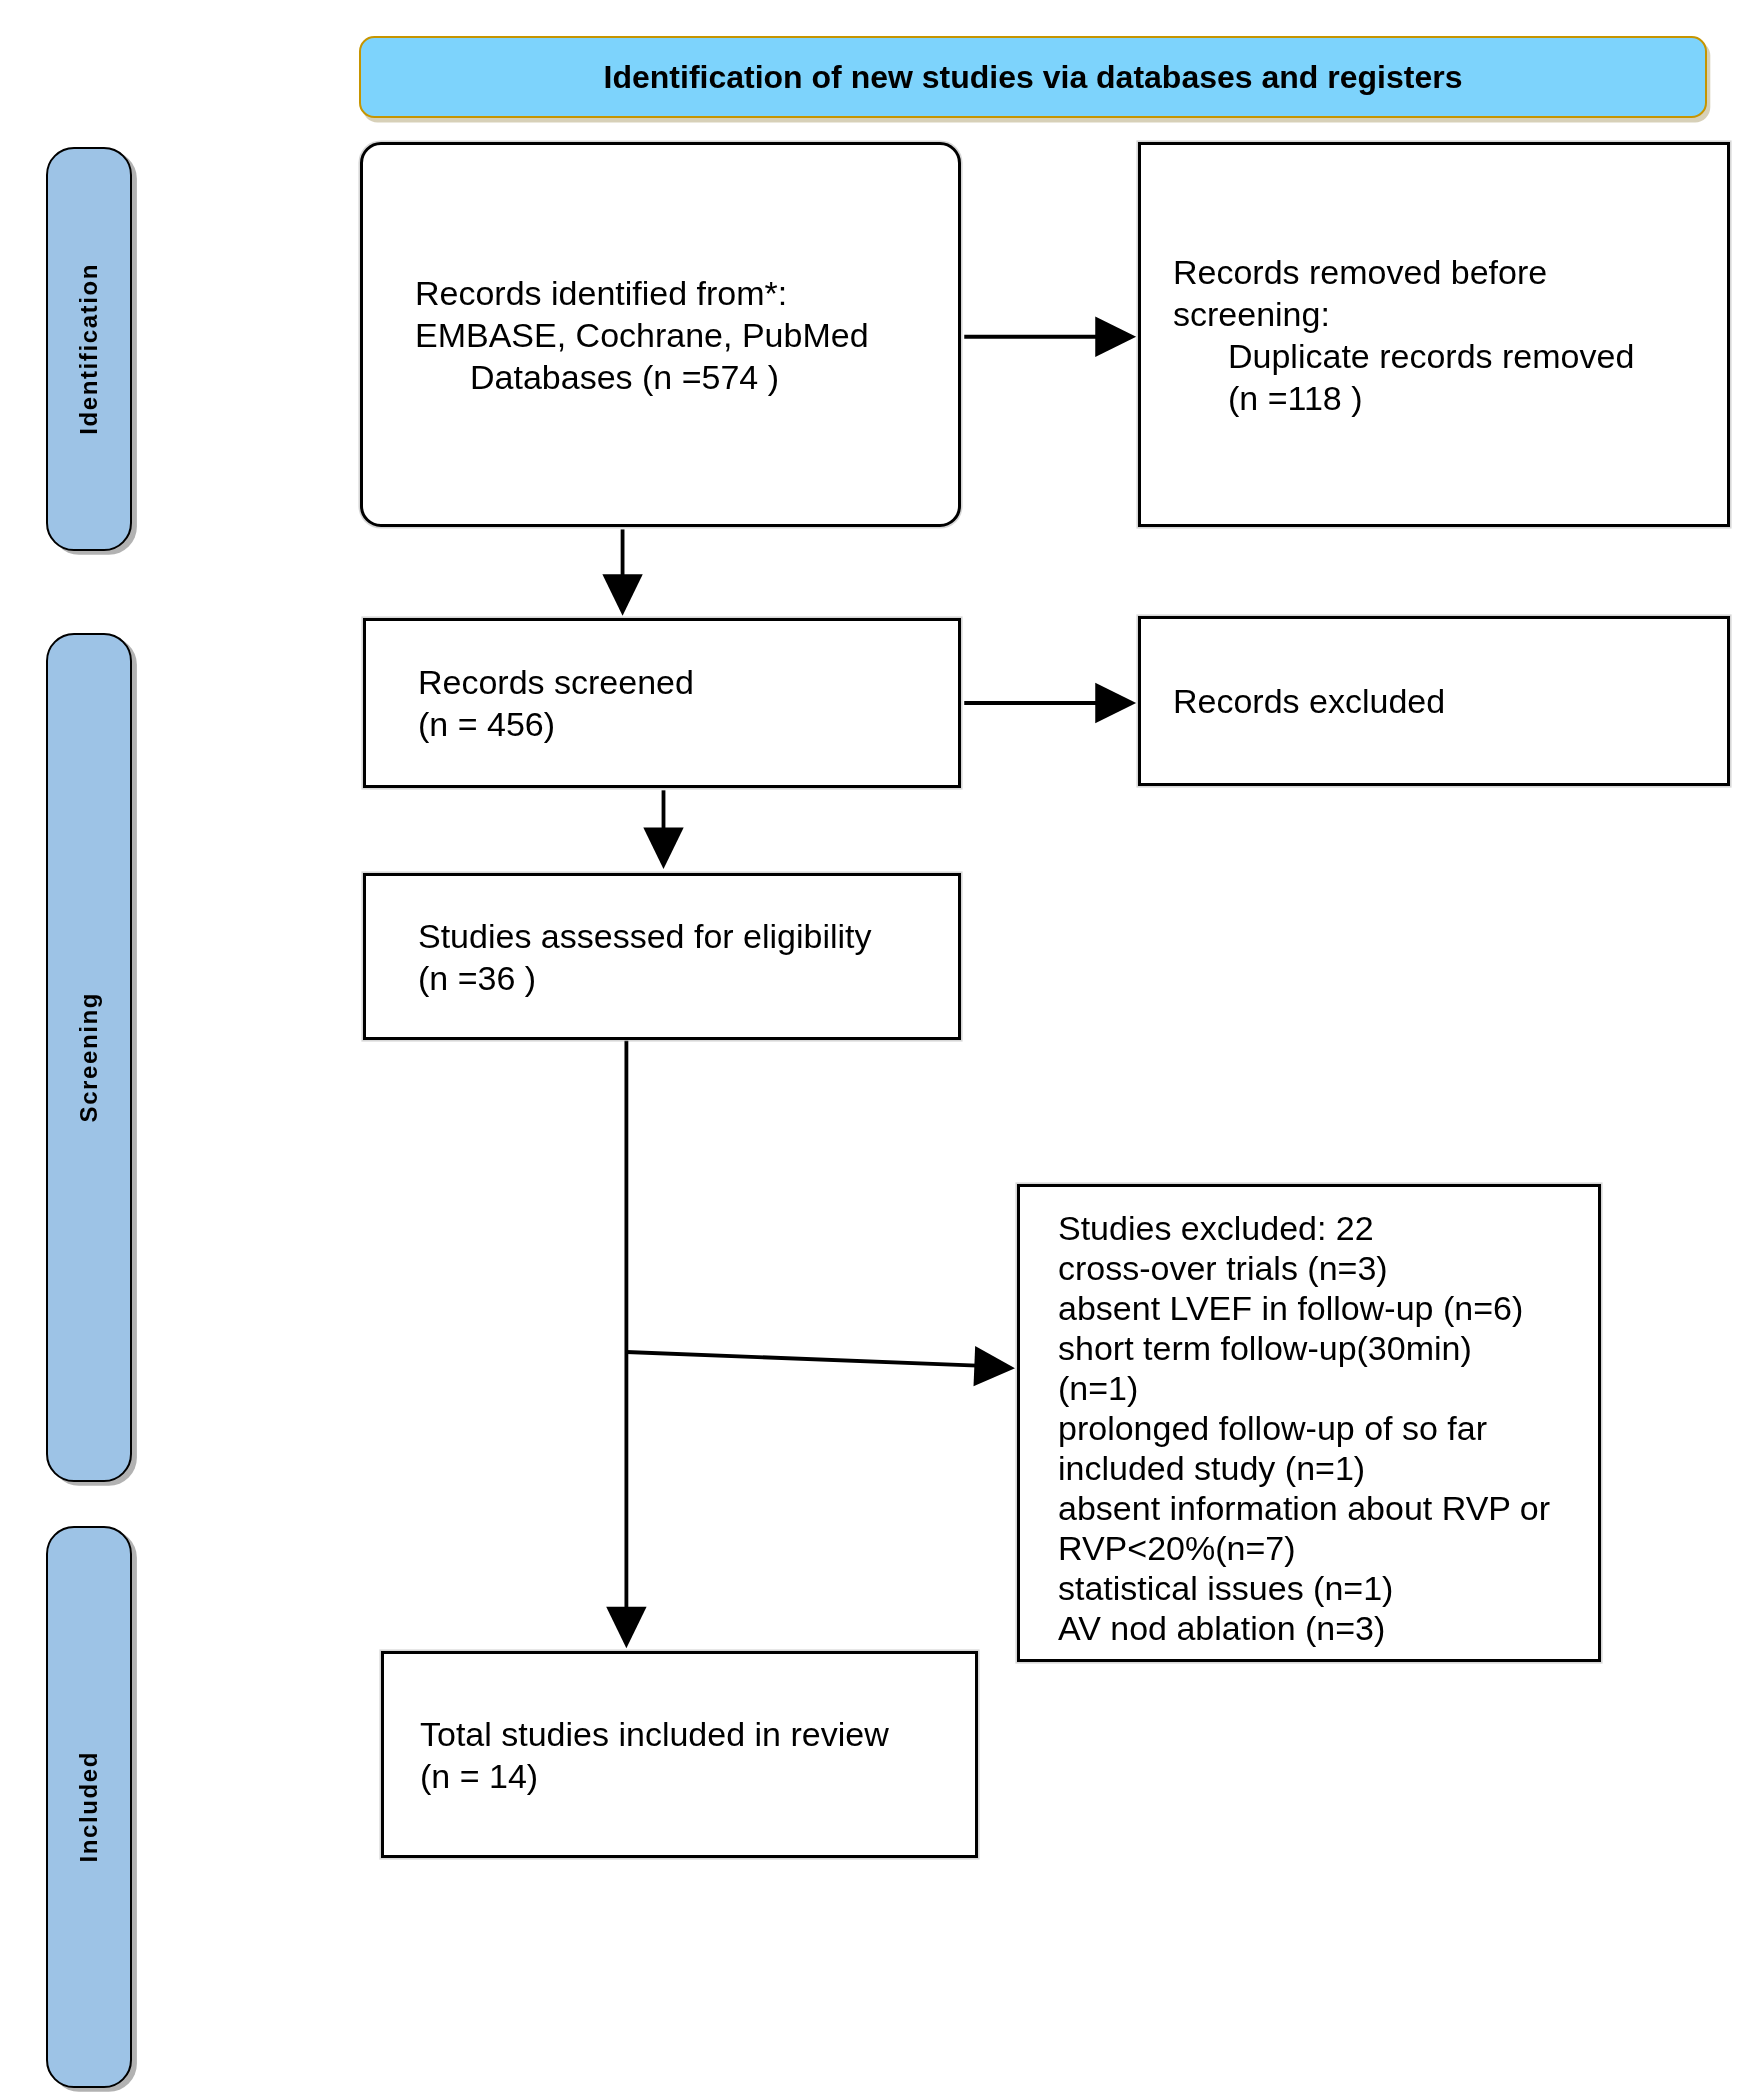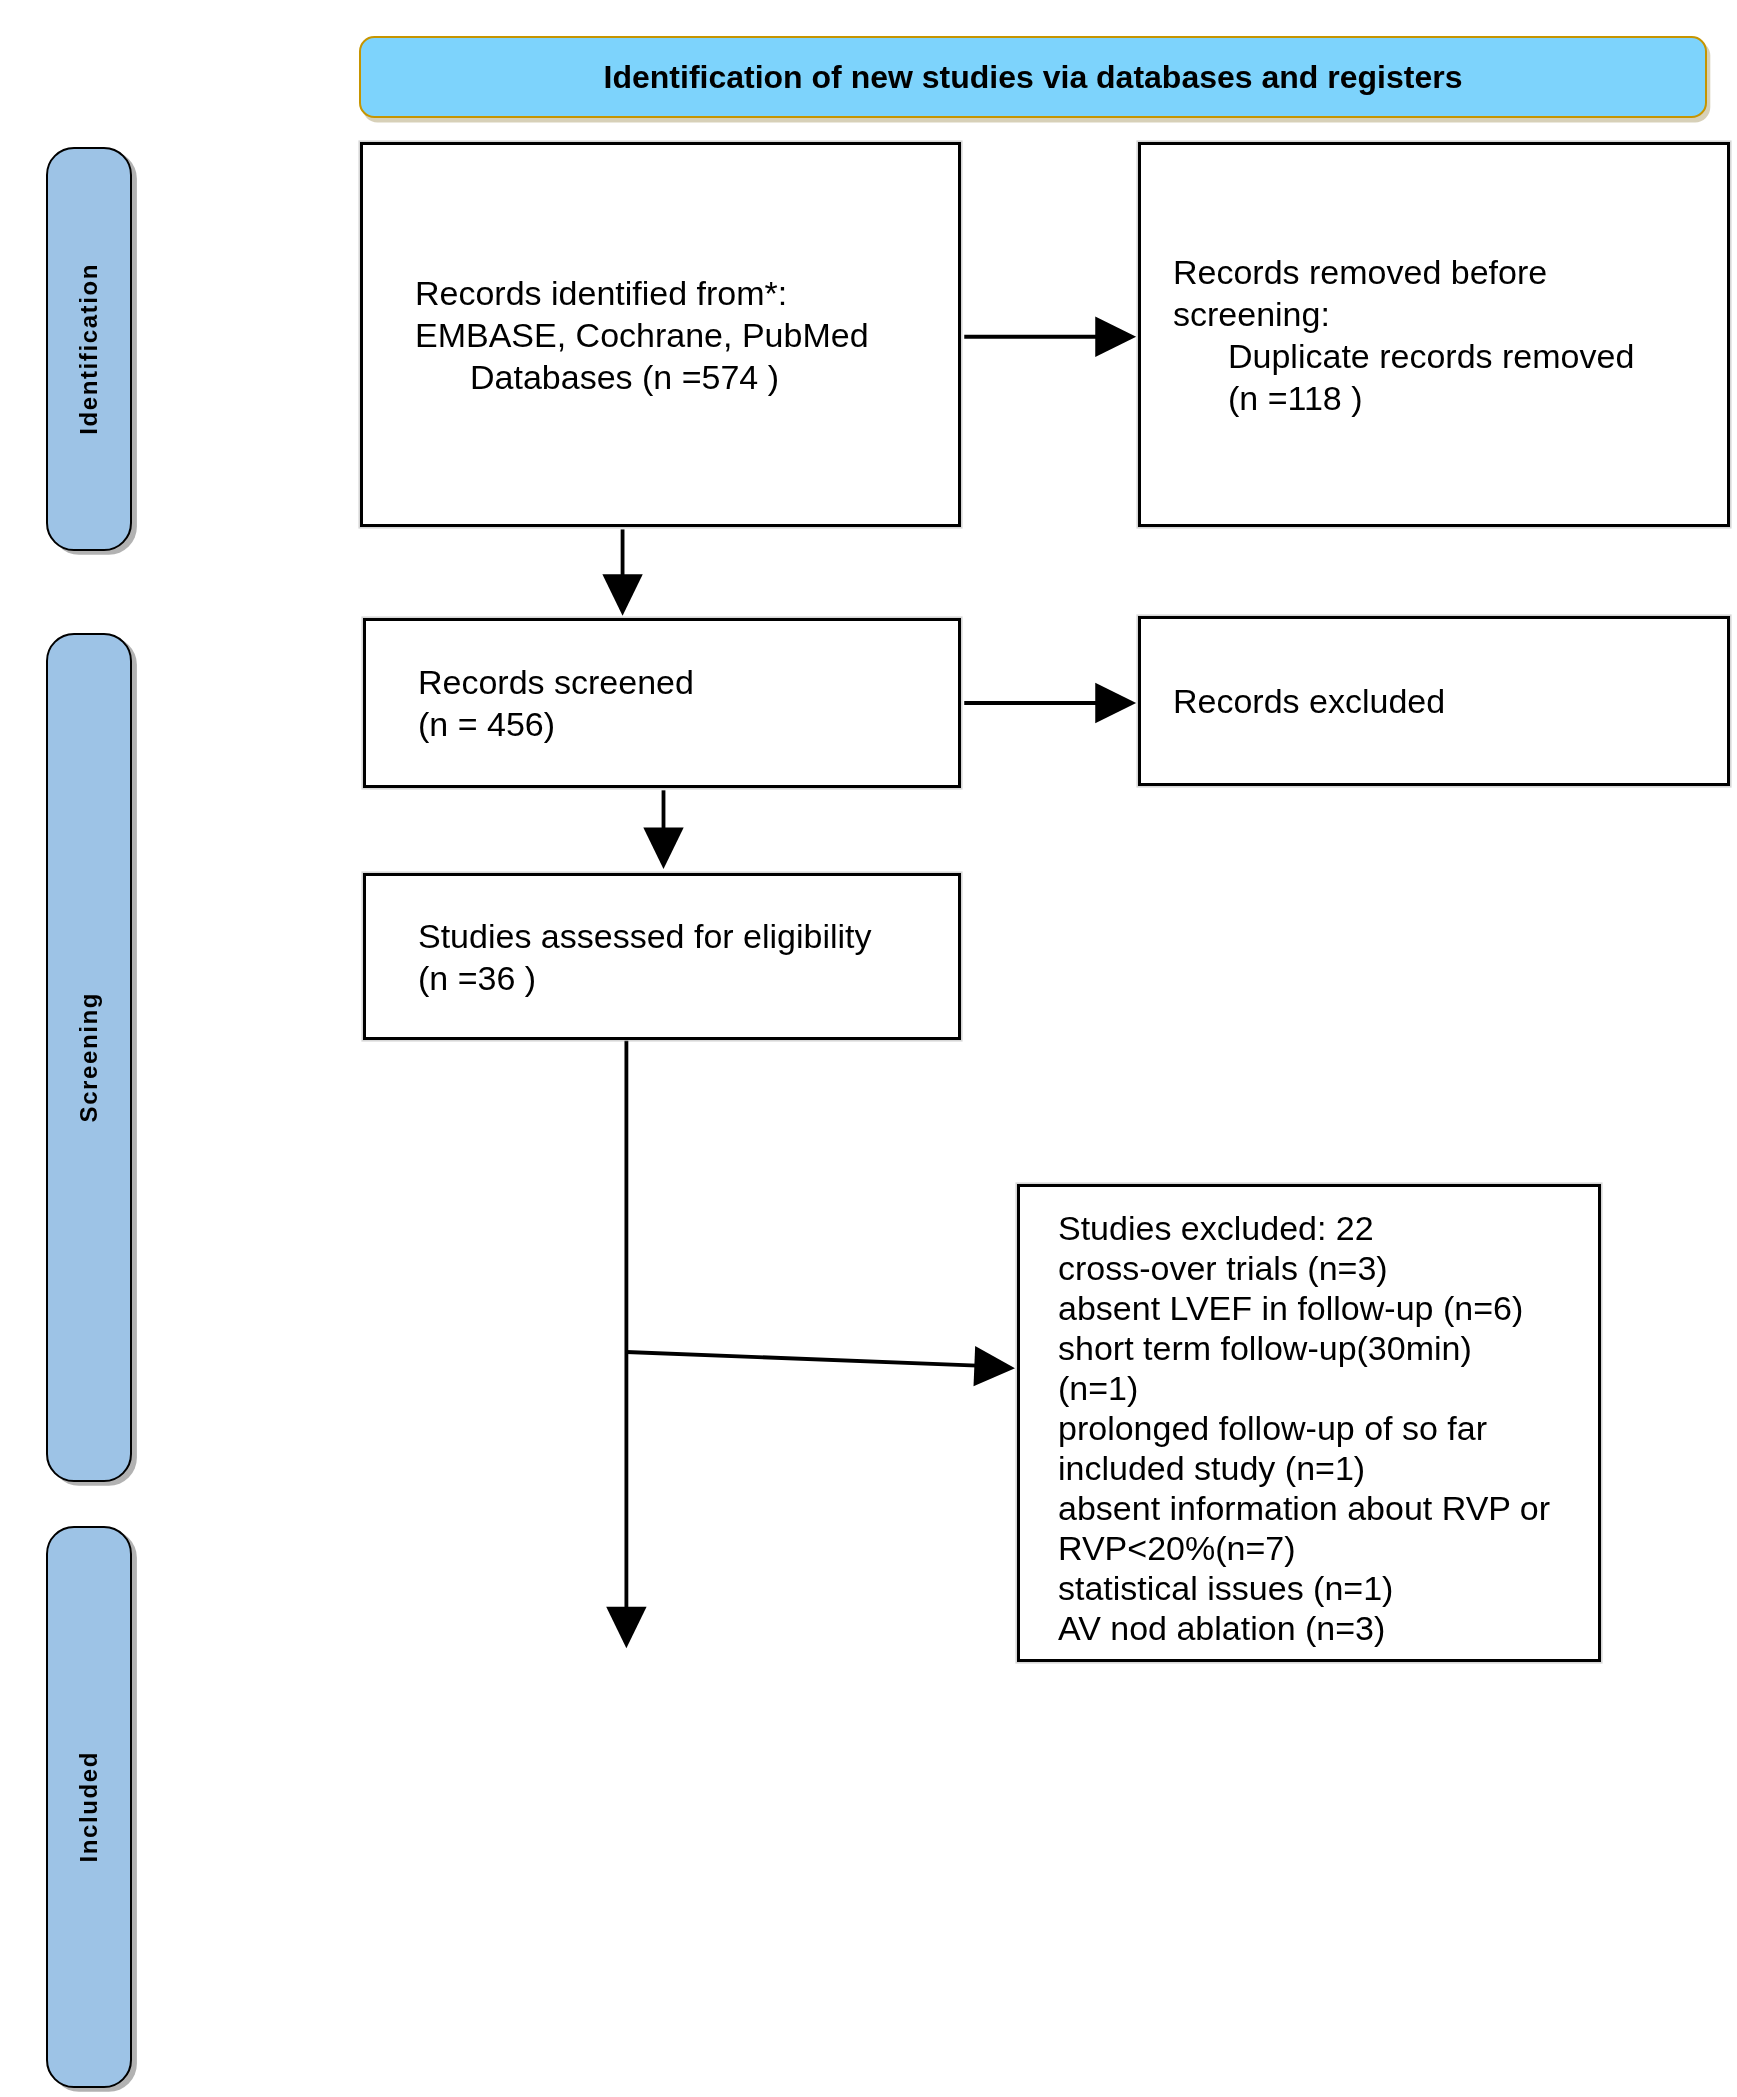--- a/index.html
+++ b/index.html
@@ -51,21 +51,21 @@
     position:absolute;
     background:#fff;
     border:3.3px solid #000;
     box-sizing:border-box;
     font-size:34px;
     line-height:42px;
     display:flex; flex-direction:column; justify-content:center;
     box-shadow:0 0 0 1.6px rgba(140,140,140,0.35);
   }
   .fbox .indent{margin-left:55px;}
-  #box-records-identified{left:360px; top:142px; width:601px; height:385px; padding:0 16.4px 0 52px;}
+  #box-records-identified{left:360px; top:142px; width:601px; height:385px; padding:0 16.4px 0 52px;border-radius:21px;}
   #box-records-removed{left:1138px; top:142px; width:592px; height:385px; padding:0 13.6px 0 32px;}
   #box-records-screened{left:363px; top:618px; width:598px; height:170px; padding:0 18px 0 52px;}
   #box-records-excluded{left:1138px; top:616px; width:592px; height:170px; padding:0 13.6px 0 32px;gap:36px;}
   #box-studies-assessed{left:363px; top:873px; width:598px; height:167px; padding:0 22px 0 52px;}
   #box-studies-excluded{
     left:1017px; top:1184px; width:584px; height:478px;
     padding:21px 15.3px 0 38px;
     justify-content:flex-start;
     font-size:34px; line-height:40px;
   }
@@ -156,15 +156,19 @@
     <div>short term follow-up(30min)</div>
     <div>(n=1)</div>
     <div>prolonged follow-up of so far</div>
     <div>included study (n=1)</div>
     <div>absent information about RVP or</div>
     <div>RVP&lt;20%(n=7)</div>
     <div>statistical issues (n=1)</div>
     <div>AV nod ablation (n=3)</div>
   </div>
 
+  <div class="fbox" id="box-total-included">
+    <div>Total studies included in review</div>
+    <div>(n = 14)</div>
+  </div>
 
 </div>
 
 
 </body></html>

